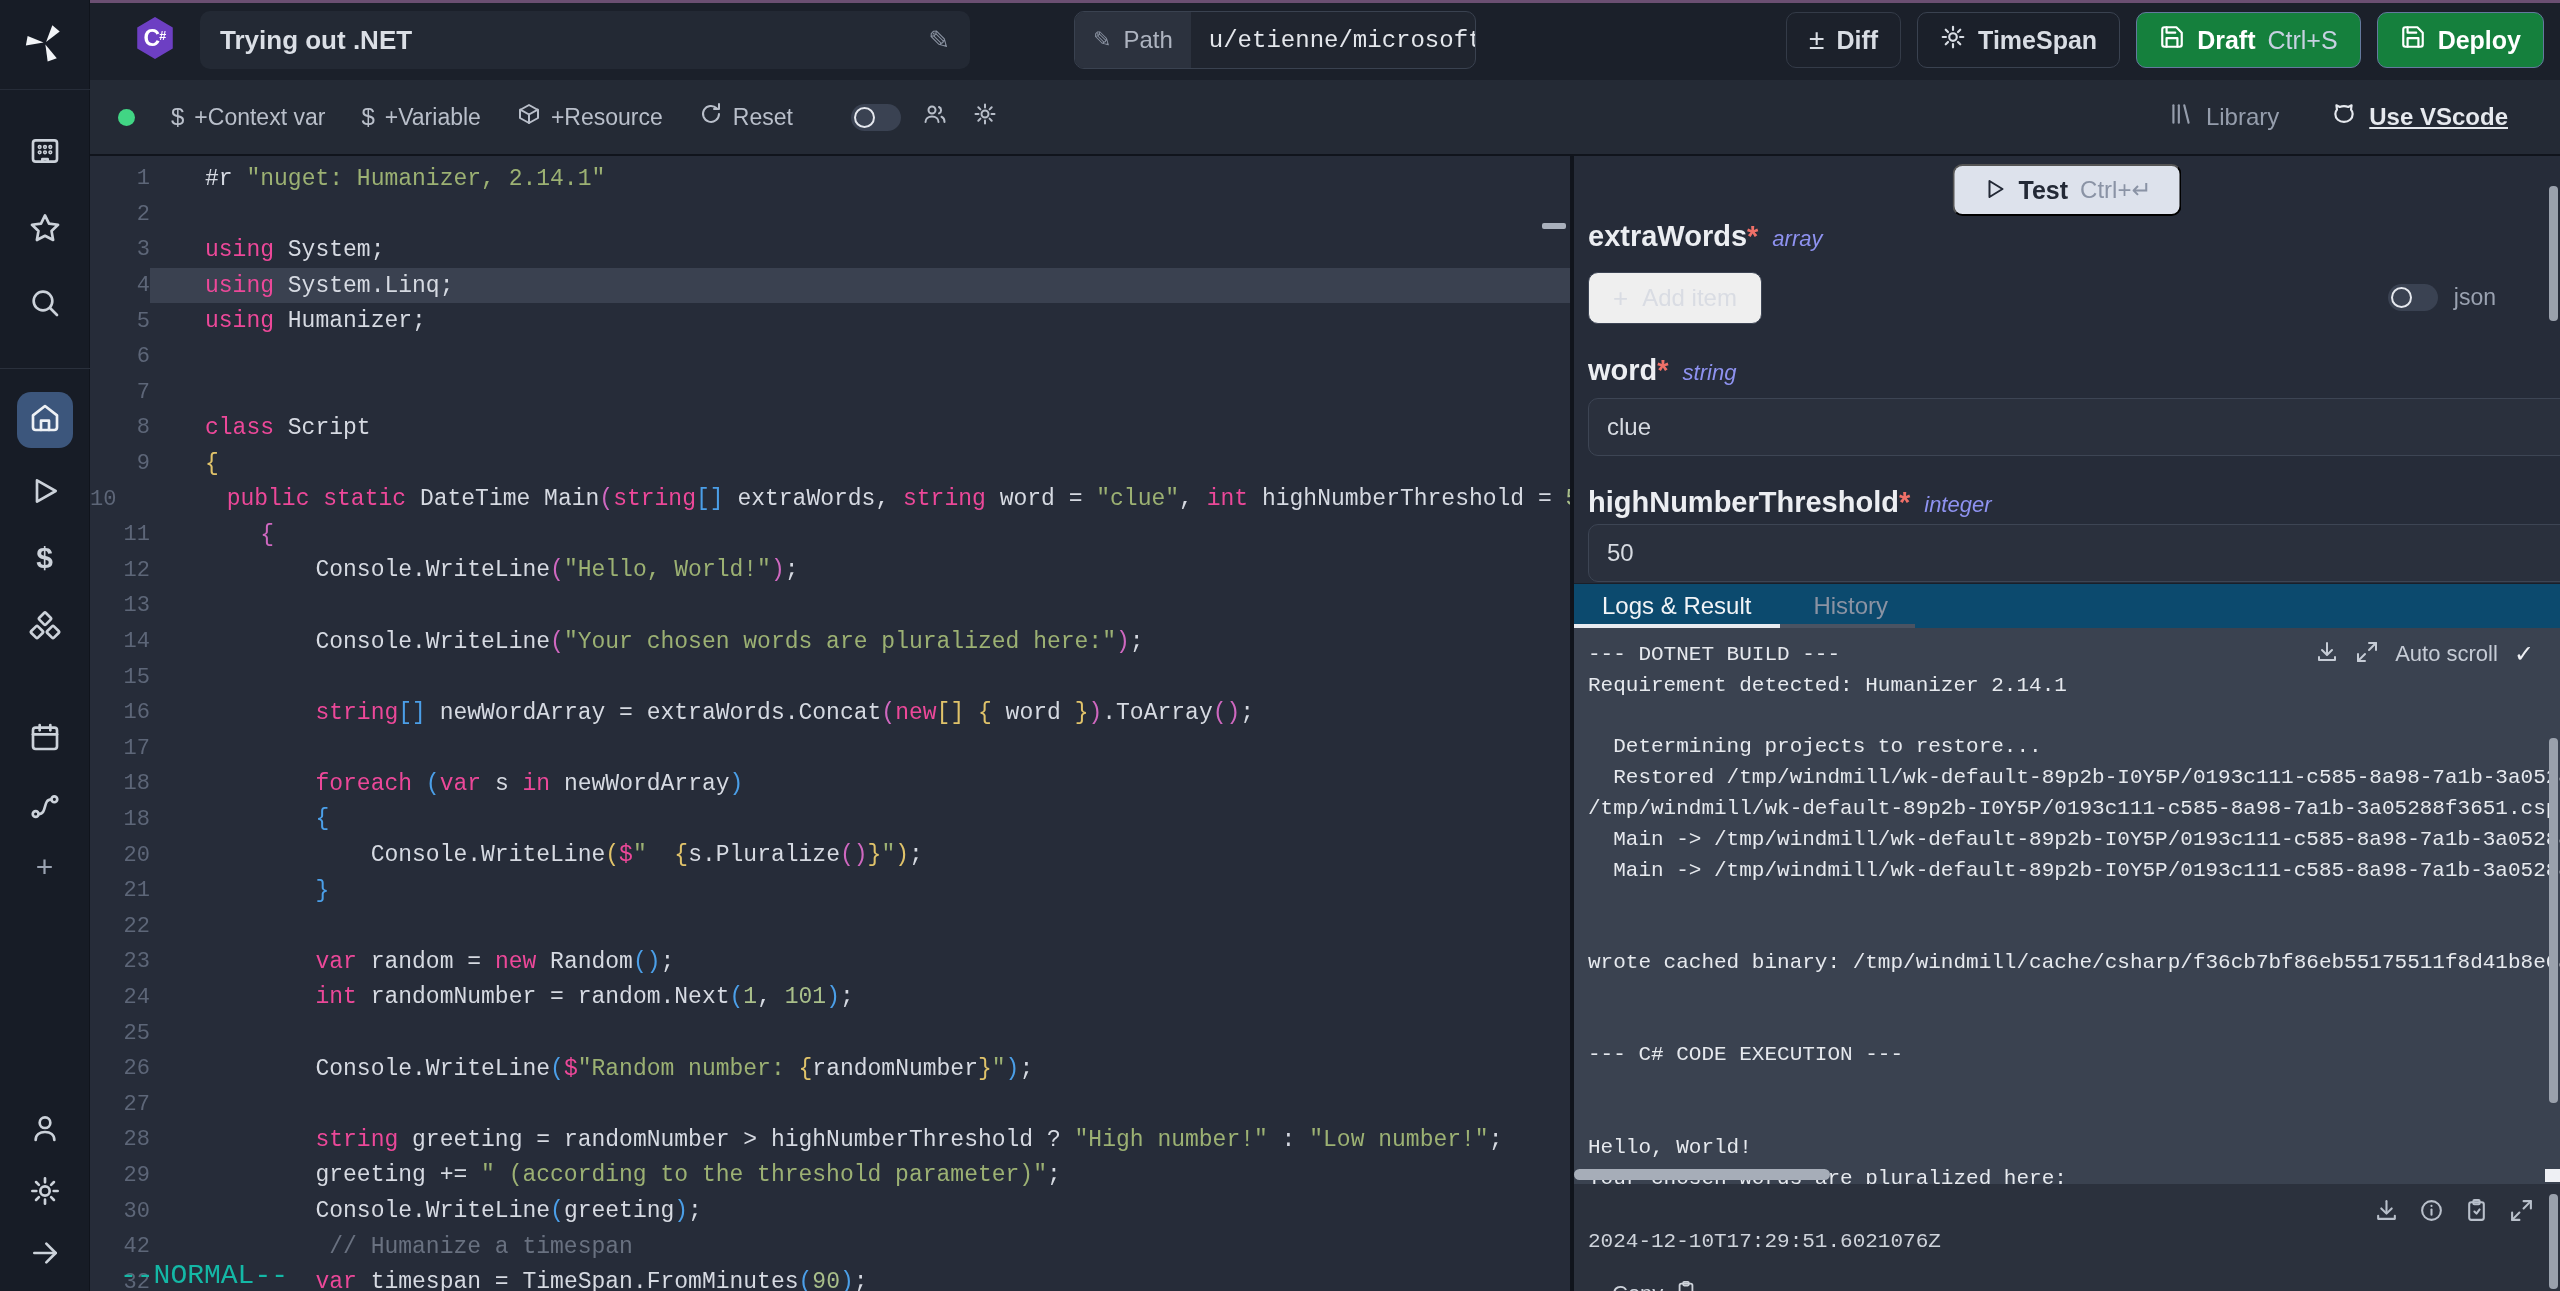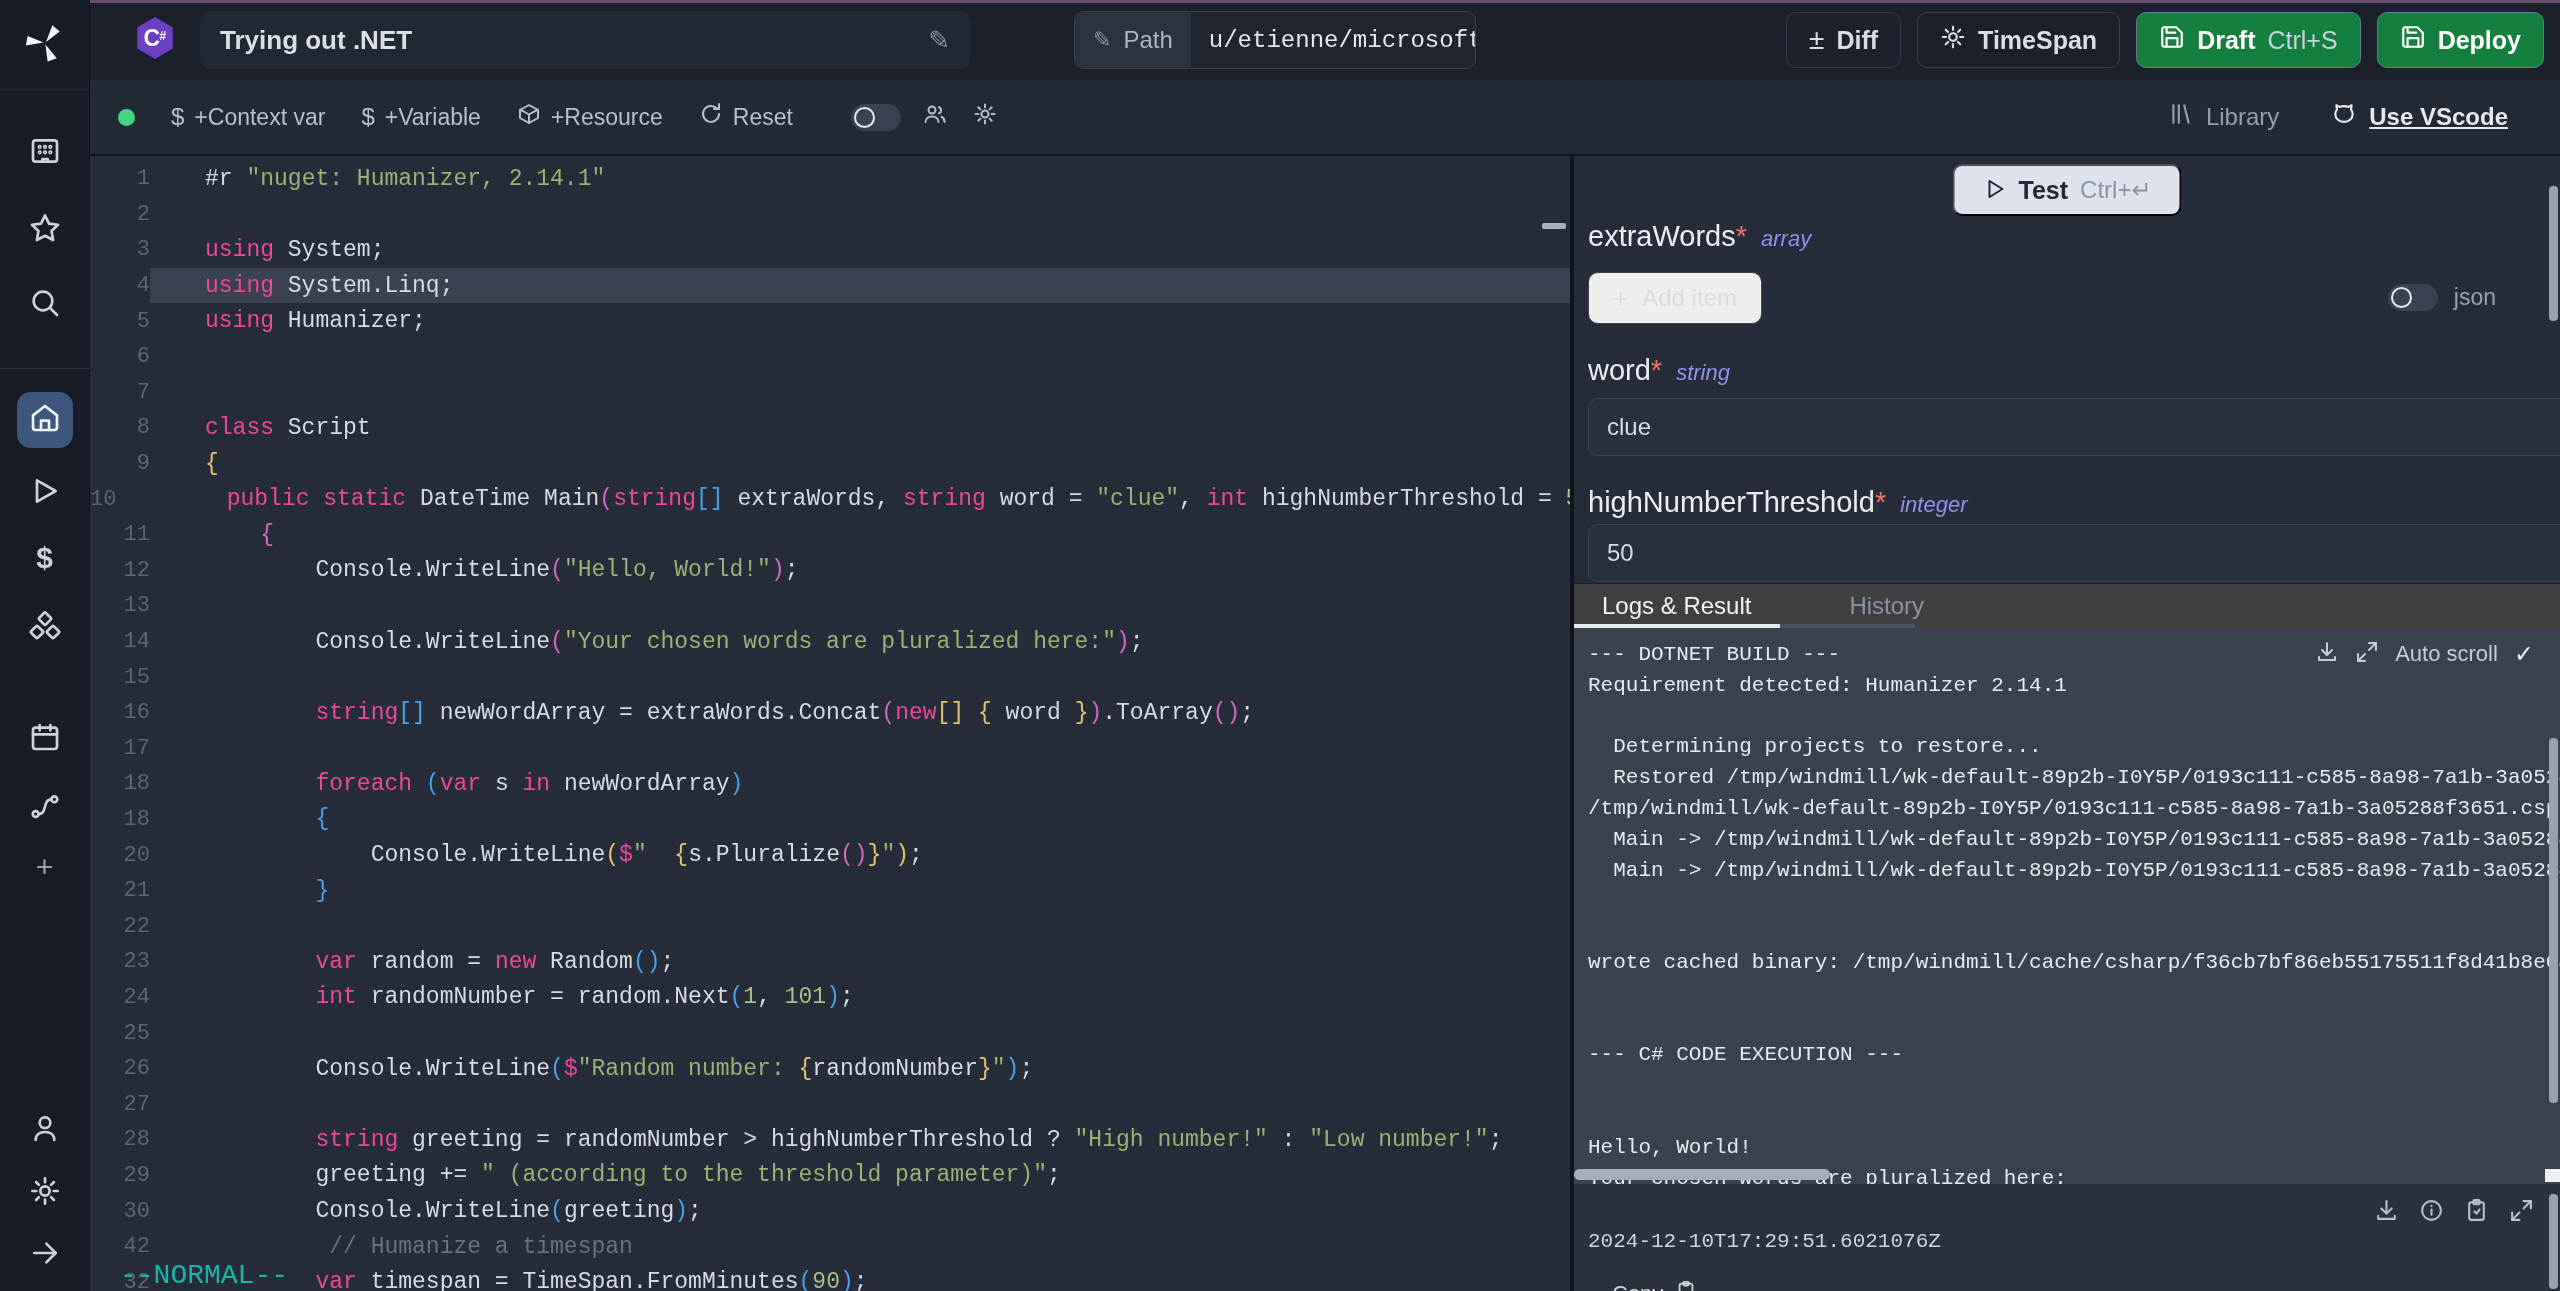--- a/index.html
+++ b/index.html
@@ -70,32 +70,32 @@
 
   .divider { width:4px; background:#10141c; flex:0 0 4px; }
 
   
   .panel { position:relative; flex:1; background:#262c39; overflow:hidden; }
   .test-btn { position:absolute; top:8px; left:50%; transform:translateX(-50%); height:52px; background:#dde2ec; border-radius:10px; display:flex; align-items:center; gap:12px; padding:0 28px; }
   .test-btn svg { width:24px; height:24px; stroke:#232936; stroke-width:2; fill:none; stroke-linejoin:round; }
   .test-label { font-size:25px; font-weight:700; color:#232936; }
   .test-shortcut { font-size:24px; color:#8a93a5; }
   .field-head { position:absolute; left:14px; display:flex; align-items:baseline; gap:14px; }
-  .field-name { font-size:29px; font-weight:400; color:#eceef2; }
+  .field-name { font-size:29px; font-weight:700; color:#eceef2; }
   .req-star { color:#ef7068; }
   .field-type { font-size:22px; font-style:italic; color:#8e92f0; }
   .add-item-btn { position:absolute; left:14px; top:116px; height:52px; border:1px solid #3d4555; border-radius:10px; display:flex; align-items:center; gap:14px; padding:0 24px; color:#d9dce3; font-size:24px; }
   .add-plus { font-size:26px; color:#d9dce3; }
   .json-row { position:absolute; right:64px; top:128px; display:flex; align-items:center; gap:16px; }
   .json-label { font-size:23px; color:#9aa2b1; }
   .text-input-wrap { position:absolute; left:14px; width:1056px; height:58px; border:1px solid #3d4554; background:#2a303d; border-radius:10px; }
   .text-input-wrap input { width:100%; height:100%; background:transparent; border:none; outline:none; color:#d6dae1; font-size:24px; padding:0 70px 0 18px; font-family:"Liberation Sans",sans-serif; }
   .dollar-chip { position:absolute; right:8px; top:7px; width:48px; height:44px; background:#39404e; border-radius:8px; display:flex; align-items:center; justify-content:center; color:#bcc3cf; font-size:25px; }
   .resize-corner { position:absolute; right:3px; bottom:3px; width:12px; height:12px; border-right:2px solid #7b828f; border-bottom:2px solid #7b828f; transform:rotate(0deg); clip-path:polygon(100% 0,100% 100%,0 100%); }
-  .tabs { position:absolute; left:0; right:0; top:427px; height:45px; background:#404040; border-top:1px solid #1a1f29; display:flex; align-items:center;gap:36px; }
+  .tabs { position:absolute; left:0; right:0; top:427px; height:45px; background:#0c4a6e; border-top:1px solid #1a1f29; display:flex; align-items:center; }
   .tab { font-size:24px; margin-left:28px; }
   .tab.active { color:#f2f4f7; }
   .tab.inactive { color:#8b93a3; margin-left:62px; }
   .tab-underline-active { position:absolute; left:0; bottom:0; width:206px; height:4px; background:#e8ebf0; }
   .tab-underline-rest { position:absolute; left:206px; bottom:0; width:135px; height:4px; background:#4a5362; }
   .log-area { position:absolute; left:0; right:0; top:472px; height:556px; background:#3a4250; overflow:hidden; padding:12px 0 0 14px; }
   .log-line { font-family:"Liberation Mono","DejaVu Sans Mono",monospace; font-size:21px; line-height:30.8px; color:#e6e9ee; white-space:pre; height:30.8px; }
   .log-controls { position:absolute; right:26px; top:12px; display:flex; align-items:center; gap:16px; color:#c6ccd6; background:#3a4250; padding-left:8px; }
   .log-controls svg { width:24px; height:24px; stroke:#c6ccd6; stroke-width:2; fill:none; stroke-linecap:round; stroke-linejoin:round; }
   .autoscroll-label { font-size:22px; color:#c6ccd6; }

